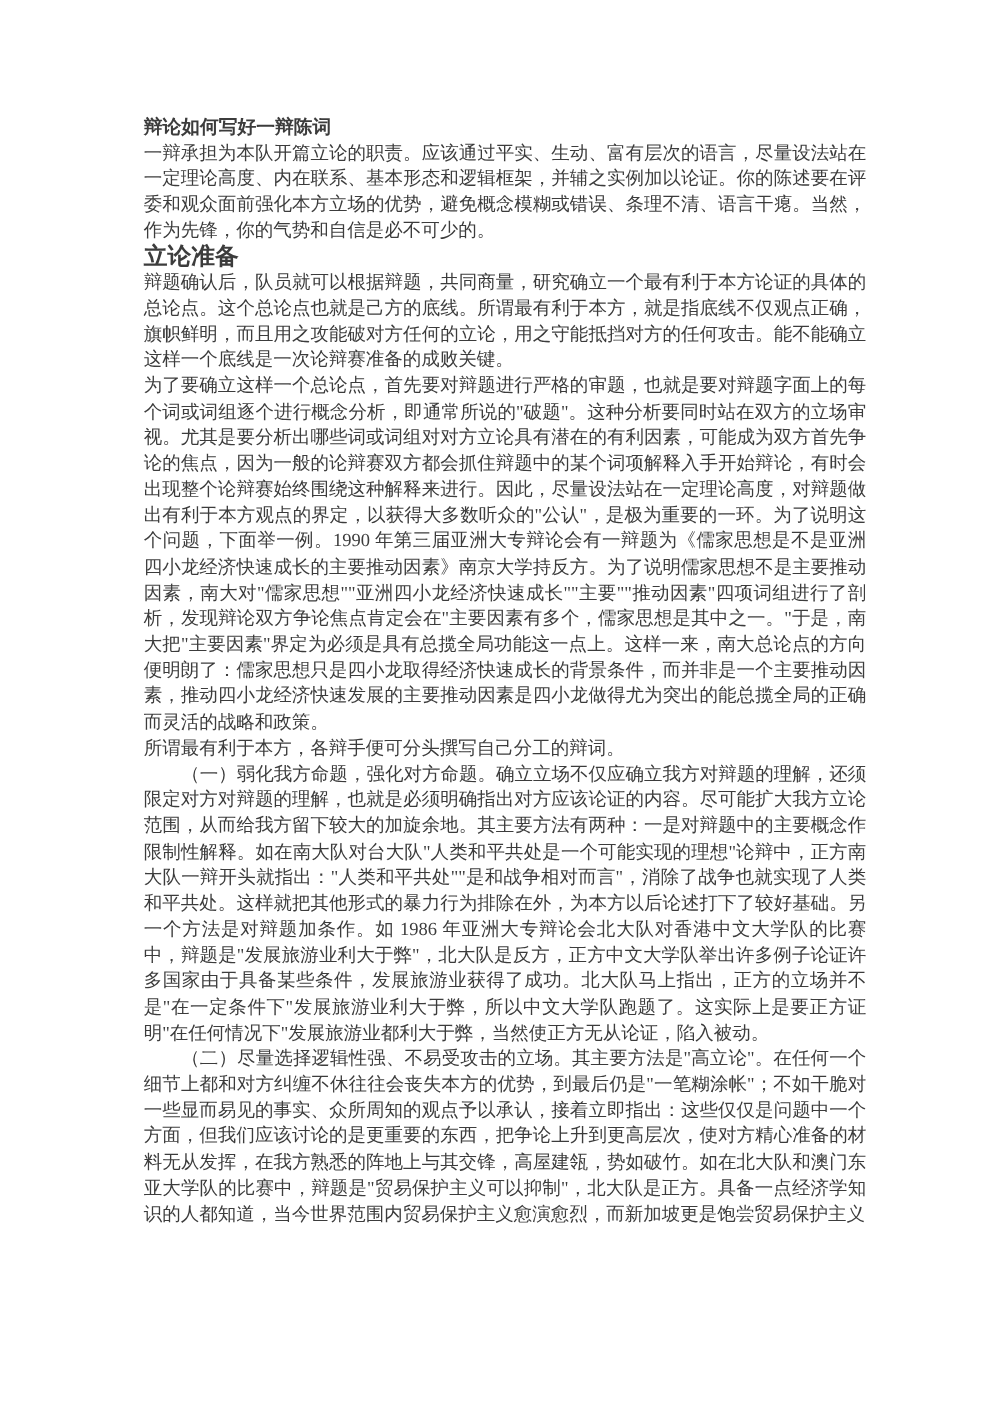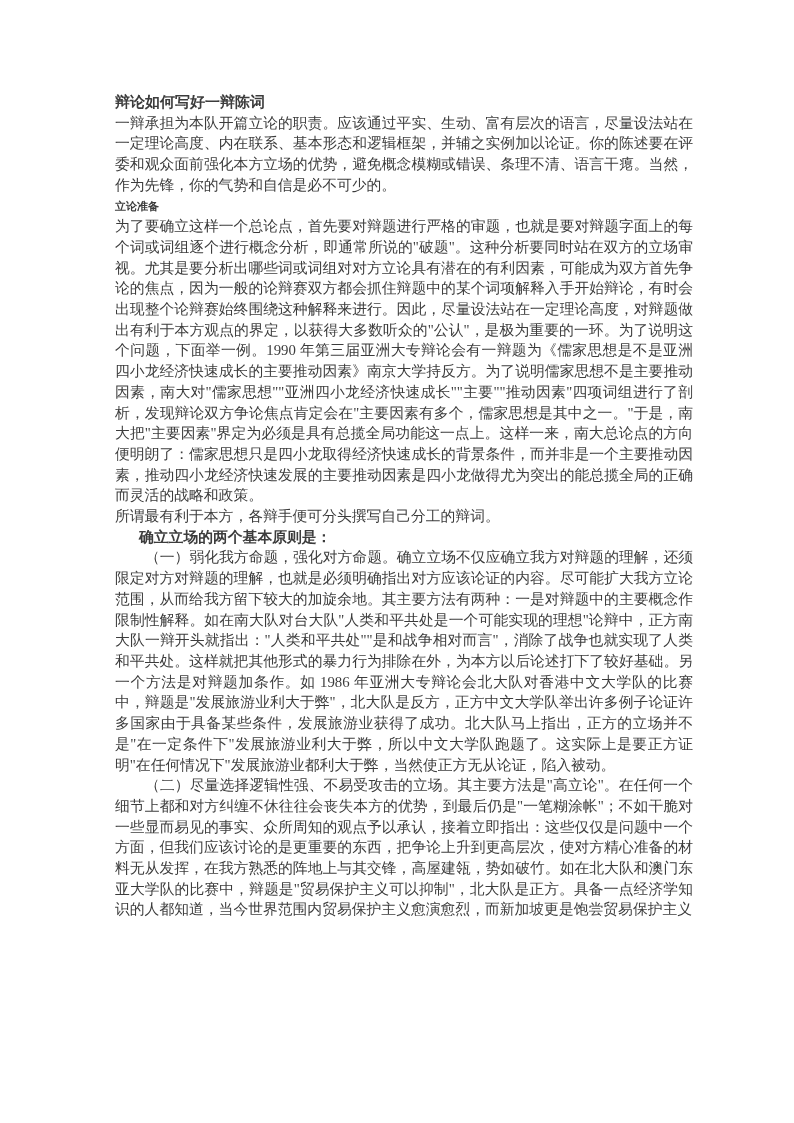--- a/index.html
+++ b/index.html
@@ -30,39 +30,39 @@
     padding: 0;
   }
   .doc-title {
     font-weight: bold;
     font-size: 15px;
     padding-left: 133px;
     text-align: left;
   }
   .sec-heading {
     font-weight: bold;
-    font-size: 11px;
+    font-size: 19px;
     padding-left: 205px;
     text-align: left;
   }
   .sub-heading {
     font-weight: bold;
     text-indent: 24px;
   }
   .para-num {
     text-indent: 30px;
   }
 </style>
 </head>
 <body>
 
 <div class="page">
   <div class="content">
     <p class="doc-title">辩论如何写好一辩陈词</p>
     <p>一辩承担为本队开篇立论的职责。应该通过平实、生动、富有层次的语言，尽量设法站在一定理论高度、内在联系、基本形态和逻辑框架，并辅之实例加以论证。你的陈述要在评委和观众面前强化本方立场的优势，避免概念模糊或错误、条理不清、语言干瘪。当然，作为先锋，你的气势和自信是必不可少的。</p>
     <p class="sec-heading">立论准备</p>
+    <p>辩题确认后，队员就可以根据辩题，共同商量，研究确立一个最有利于本方论证的具体的总论点。这个总论点也就是己方的底线。所谓最有利于本方，就是指底线不仅观点正确，旗帜鲜明，而且用之攻能破对方任何的立论，用之守能抵挡对方的任何攻击。能不能确立这样一个底线是一次论辩赛准备的成败关键。</p>
     <p>为了要确立这样一个总论点，首先要对辩题进行严格的审题，也就是要对辩题字面上的每个词或词组逐个进行概念分析，即通常所说的"破题"。这种分析要同时站在双方的立场审视。尤其是要分析出哪些词或词组对对方立论具有潜在的有利因素，可能成为双方首先争论的焦点，因为一般的论辩赛双方都会抓住辩题中的某个词项解释入手开始辩论，有时会出现整个论辩赛始终围绕这种解释来进行。因此，尽量设法站在一定理论高度，对辩题做出有利于本方观点的界定，以获得大多数听众的"公认"，是极为重要的一环。为了说明这个问题，下面举一例。1990 年第三届亚洲大专辩论会有一辩题为《儒家思想是不是亚洲四小龙经济快速成长的主要推动因素》南京大学持反方。为了说明儒家思想不是主要推动因素，南大对"儒家思想""亚洲四小龙经济快速成长""主要""推动因素"四项词组进行了剖析，发现辩论双方争论焦点肯定会在"主要因素有多个，儒家思想是其中之一。"于是，南大把"主要因素"界定为必须是具有总揽全局功能这一点上。这样一来，南大总论点的方向便明朗了：儒家思想只是四小龙取得经济快速成长的背景条件，而并非是一个主要推动因素，推动四小龙经济快速发展的主要推动因素是四小龙做得尤为突出的能总揽全局的正确而灵活的战略和政策。</p>
     <p>所谓最有利于本方，各辩手便可分头撰写自己分工的辩词。</p>
-    <p class="sub-heading">确立立场的两个基本原则是：</p>
     <p class="para-num">（一）弱化我方命题，强化对方命题。确立立场不仅应确立我方对辩题的理解，还须限定对方对辩题的理解，也就是必须明确指出对方应该论证的内容。尽可能扩大我方立论范围，从而给我方留下较大的加旋余地。其主要方法有两种：一是对辩题中的主要概念作限制性解释。如在南大队对台大队"人类和平共处是一个可能实现的理想"论辩中，正方南大队一辩开头就指出："人类和平共处""是和战争相对而言"，消除了战争也就实现了人类和平共处。这样就把其他形式的暴力行为排除在外，为本方以后论述打下了较好基础。另一个方法是对辩题加条作。如 1986 年亚洲大专辩论会北大队对香港中文大学队的比赛中，辩题是"发展旅游业利大于弊"，北大队是反方，正方中文大学队举出许多例子论证许多国家由于具备某些条件，发展旅游业获得了成功。北大队马上指出，正方的立场并不是"在一定条件下"发展旅游业利大于弊，所以中文大学队跑题了。这实际上是要正方证明"在任何情况下"发展旅游业都利大于弊，当然使正方无从论证，陷入被动。</p>
     <p class="para-num">（二）尽量选择逻辑性强、不易受攻击的立场。其主要方法是"高立论"。在任何一个细节上都和对方纠缠不休往往会丧失本方的优势，到最后仍是"一笔糊涂帐"；不如干脆对一些显而易见的事实、众所周知的观点予以承认，接着立即指出：这些仅仅是问题中一个方面，但我们应该讨论的是更重要的东西，把争论上升到更高层次，使对方精心准备的材料无从发挥，在我方熟悉的阵地上与其交锋，高屋建瓴，势如破竹。如在北大队和澳门东亚大学队的比赛中，辩题是"贸易保护主义可以抑制"，北大队是正方。具备一点经济学知识的人都知道，当今世界范围内贸易保护主义愈演愈烈，而新加坡更是饱尝贸易保护主义</p>
   </div>
 </div>
 
 </body></html>

